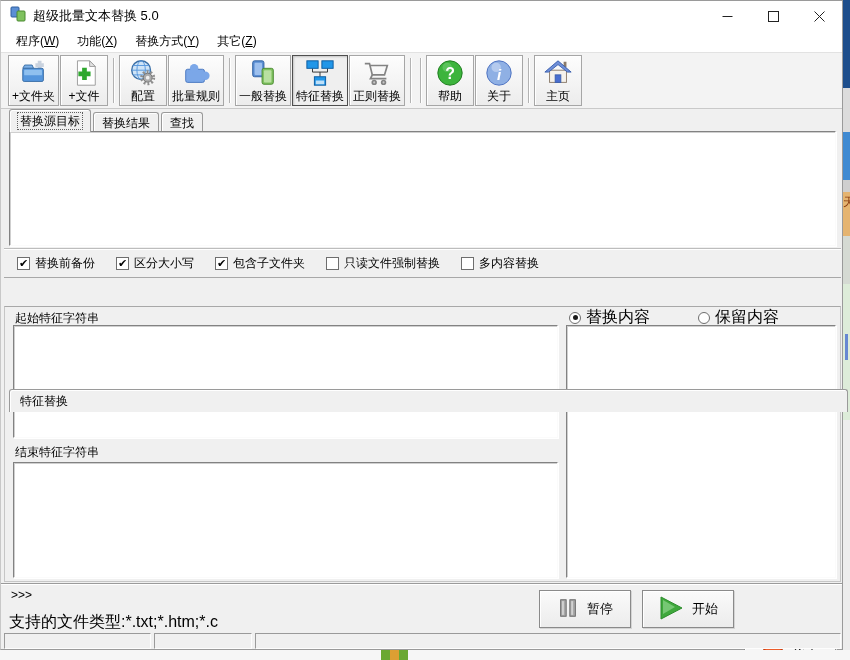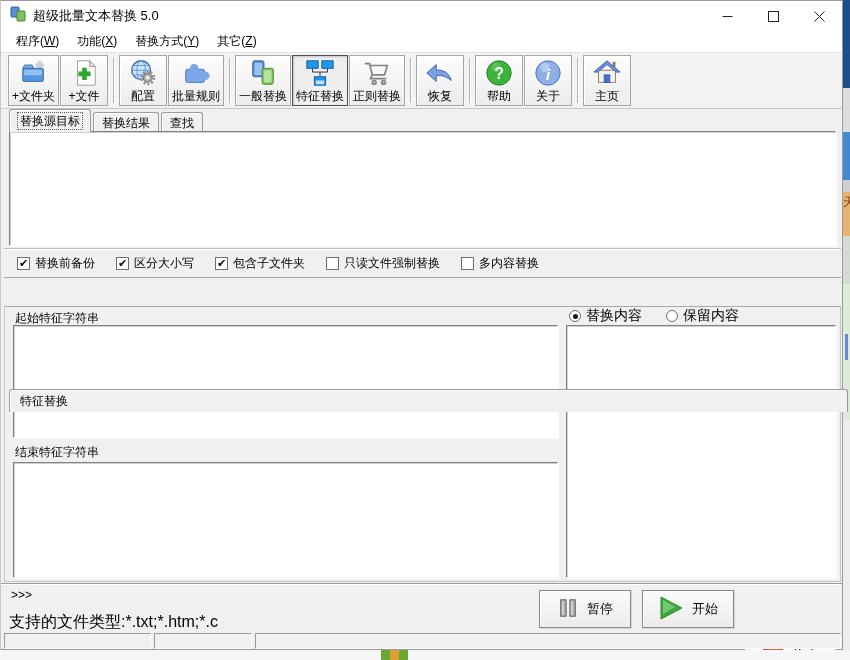--- a/index.html
+++ b/index.html
@@ -52,21 +52,21 @@
   .chk { display:flex; align-items:center; gap:5px; font-size:12px; white-space:nowrap; }
   .chkbox { width:13px; height:13px; background:#fff; border:1px solid #6e6e6e;
             display:flex; align-items:center; justify-content:center; font-size:11px; line-height:11px; }
   .chkbox.checked::after { content:"✔"; margin-top:-1px; font-weight:bold; }
 
   
   .feature-tab { position:absolute; left:8px; top:283px; z-index:2; }
   .feature-panel { position:absolute; left:3px; top:305px; width:837px; height:276px;
                    border:1px solid #c6c6c6; border-top-color:#a8a8a8; background:#f0f0f0; }
   .flabel { position:absolute; font-size:12px; }
-  .radio-row { position:absolute; left:568px; top:306px; display:flex; gap:24px; font-size:14px; }
+  .radio-row { position:absolute; left:568px; top:306px; display:flex; gap:48px; font-size:16px; }
   .radio-item { display:flex; align-items:center; gap:5px; white-space:nowrap; }
   .radio { width:12px; height:12px; border-radius:50%; background:#fff; border:1px solid #6e6e6e;
            display:flex; align-items:center; justify-content:center; }
   .radio.selected::after { content:""; width:5px; height:5px; border-radius:50%; background:#1a1a1a; }
   .ta { position:absolute; font-size:12px; padding:2px; }
   .ta1 { left:12px; top:324px; width:545px; height:113px; }
   .ta2 { left:12px; top:461px; width:545px; height:116px; }
   .ta3 { left:565px; top:324px; width:270px; height:253px; }
 
   
@@ -218,28 +218,20 @@
         <svg width="30" height="30" viewBox="0 0 32 32" fill="none" stroke="#838383" stroke-width="1.8">
           <path d="M3 6 h5 l3 12 h13 l3 -10 h-18"></path>
           <path d="M11 18 l-2 4 h17"></path>
           <circle cx="13" cy="26" r="2" fill="#c6c6c6"></circle>
           <circle cx="23" cy="26" r="2" fill="#c6c6c6"></circle>
         </svg>
       </span>
       <span class="tlabel">正则替换</span>
     </div>
     <div class="tsep"></div>
-    <div class="tbtn">
-      <span class="ticon">
-        <svg width="30" height="30" viewBox="0 0 32 32">
-          <path d="M28 24 C26 16 19 12 12 13 L12 7 L2 16 L12 25 L12 19 C18 18 23 20 28 24 Z" fill="#7b9fe0" stroke="#3a5fae"></path>
-        </svg>
-      </span>
-      <span class="tlabel">恢复</span>
-    </div>
     <div class="tsep"></div>
     <div class="tbtn">
       <span class="ticon">
         <svg width="30" height="30" viewBox="0 0 32 32">
           <circle cx="16" cy="16" r="13" fill="#3cb43c" stroke="#1e7a1e"></circle>
           <circle cx="13" cy="10" r="5" fill="#74d074" opacity="0.55"></circle>
           <text x="16" y="22" font-size="17" font-weight="bold" fill="#fff" text-anchor="middle">?</text>
         </svg>
       </span>
       <span class="tlabel">帮助</span>

